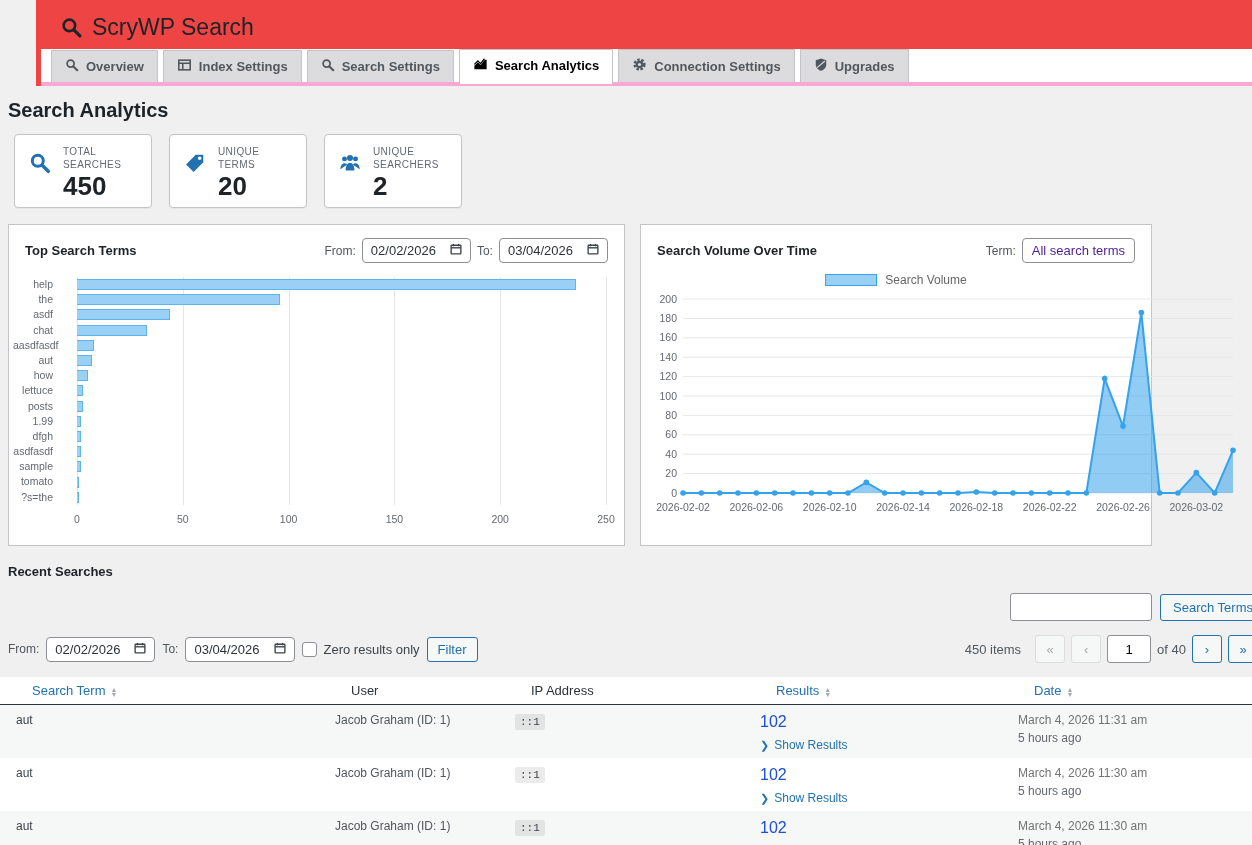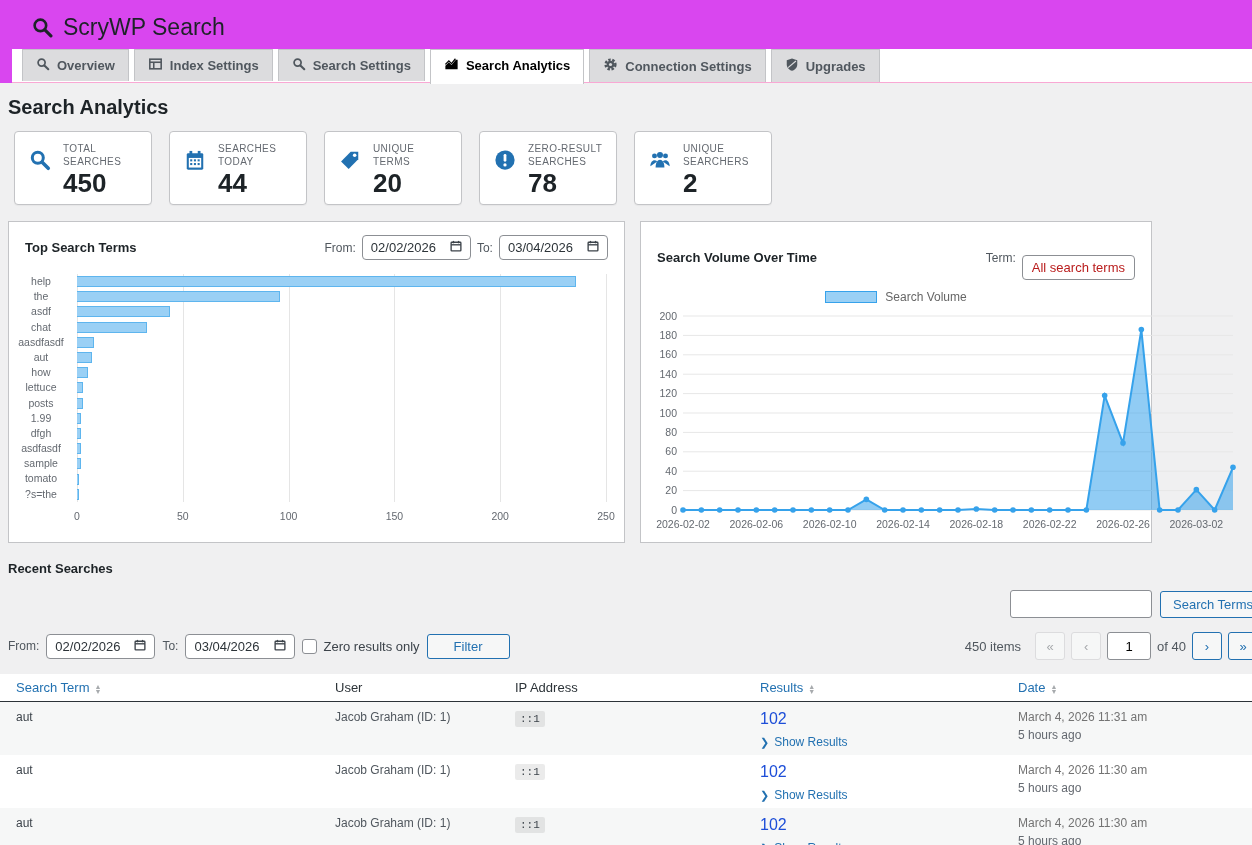--- a/index.html
+++ b/index.html
@@ -1,25 +1,25 @@
 <!DOCTYPE html>
 <html><head>
 <meta charset="utf-8">
 <style>
   * { box-sizing: border-box; margin: 0; padding: 0; }
   html,body { width:1252px; height:845px; overflow:hidden; }
   body { background:#f0f0f1; font-family:"Liberation Sans", sans-serif; font-size:13px; color:#1d2327; }
 
   
-  .topbar { background:#d946ef; padding:10px 0 0 12px; }
+  .topbar { background:#ef4444; padding:10px 0 0 5px;margin-left:36px; }
   .title-row { display:flex; align-items:center; gap:10px; padding:4px 0 8px 20px; }
   .title-row h1 { font-size:23px; font-weight:400; color:#1d2327; }
   .logo-icon svg { display:block; }
 
-  .tabs { padding-left:10px; border-bottom:1px solid #f9a8d4; display:flex; align-items:flex-start; background:#fff; }
+  .tabs { padding-left:10px; border-bottom:4px solid #f9a8d4; display:flex; align-items:flex-end; background:#fff; }
   .tab { display:inline-flex; align-items:center; gap:7px; padding:7px 13px; margin-right:5px;
          background:#dcdcde; border:1px solid #c3c4c7; border-bottom:none; color:#50575e;
          font-size:13px; font-weight:600; cursor:pointer; white-space:nowrap; }
   .tab.active { background:#fff; color:#000; padding-bottom:10px; margin-bottom:-2px; position:relative; z-index:2; }
   .tab svg { flex:0 0 auto; }
 
   
   .page-title { font-size:20px; font-weight:700; color:#1d2327; margin:13px 0 12px 8px; }
 
   
@@ -35,65 +35,65 @@
   .panel { background:#fff; border:1px solid #c3c4c7; height:322px; }
   .panel-left  { width:617px; }
   .panel-right { width:512px; }
   .panel-head { display:flex; align-items:center; justify-content:space-between; padding:13px 16px 6px 16px; }
   .panel-title { font-size:13px; font-weight:700; color:#1d2327; }
   .head-controls { display:flex; align-items:center; gap:6px; font-size:12px; color:#50575e; }
 
   .date-input { display:inline-flex; align-items:center; gap:14px; border:1px solid #8c8f94; border-radius:4px;
                 background:#fff; padding:4px 8px; font-size:13px; color:#2c3338; cursor:pointer; }
   .select-box { border:1px solid #8c8f94; border-radius:4px; background:#fff; padding:4px 9px;
-                font-size:13px; color:#b91c1c; cursor:pointer; white-space:nowrap;margin-top:20px; }
+                font-size:13px; color:#4c1d95; cursor:pointer; white-space:nowrap; }
 
   
   .bar-chart { display:grid; grid-template-columns:64px 1fr; padding:8px 18px 0 4px; }
-  .bar-label { height:15.2px; font-size:10.5px; color:#646970; text-align:center; padding-right:8px; line-height:15.2px;
+  .bar-label { height:15.2px; font-size:10.5px; color:#646970; text-align:right; padding-right:24px; line-height:15.2px;
                white-space:nowrap; overflow:hidden; }
   .bar-area { position:relative; }
   .bar-grid-line { position:absolute; top:0; bottom:0; width:1px; background:#e5e5e5; }
   .bar-row { position:relative; height:15.2px; display:flex; align-items:center; z-index:1; }
   .bar { height:11px; background:#9ad0f5; border:1px solid #5eb5ee; border-left:none; }
   .bar-xaxis { position:relative; height:20px; margin-top:4px; }
   .bar-xtick { position:absolute; transform:translateX(-50%); font-size:10.5px; color:#646970; top:4px; }
 
   
   .legend { display:flex; justify-content:center; align-items:center; gap:8px; padding:4px 0 2px 0; }
   .legend-swatch { width:52px; height:12px; background:#9ad0f5; border:1px solid #36a2eb; }
   .legend-label { font-size:12px; color:#666; }
   .line-chart-wrap { padding:2px 10px 0 8px; }
 
   
   .recent-heading { font-size:13px; font-weight:700; color:#1d2327; margin:18px 0 0 8px; }
   .search-row { display:flex; justify-content:flex-end; align-items:center; gap:8px; margin:14px 0 0 0; padding-right:0; }
   .text-input { width:142px; height:28px; border:1px solid #8c8f94; border-radius:3px; background:#fff; padding:0 8px; font-size:13px; }
   .btn { display:inline-block; background:#f6f7f7; border:1px solid #2271b1; border-radius:3px; color:#2271b1;
-         font-size:13px; padding:4px 26px; cursor:pointer; white-space:nowrap; }
+         font-size:13px; padding:4px 10px; cursor:pointer; white-space:nowrap; }
   .btn-search-terms { margin-right:-14px; padding:5px 12px; }
 
   .filter-row { display:flex; justify-content:space-between; align-items:center; margin:14px 0 0 8px; }
   .filter-left { display:flex; align-items:center; gap:7px; font-size:12px; color:#50575e; }
   .checkbox { width:15px; height:15px; border:1px solid #8c8f94; border-radius:3px; background:#fff; cursor:pointer; }
   .zero-label { font-size:13px; color:#3c434a; }
 
   .pager { display:flex; align-items:center; gap:6px; font-size:13px; color:#50575e; padding-right:0; margin-right:-6px; }
   .pager .items { margin-right:8px; }
   .page-btn { min-width:30px; height:28px; display:inline-flex; align-items:center; justify-content:center;
               border-radius:3px; font-size:13px; cursor:pointer; }
   .page-btn.disabled { background:#f6f7f7; border:1px solid #dcdcde; color:#a7aaad; cursor:default; }
   .page-btn.enabled  { background:#f6f7f7; border:1px solid #2271b1; color:#2271b1; }
   .page-input { width:44px; height:28px; text-align:center; border:1px solid #8c8f94; border-radius:3px; font-size:13px; background:#fff; }
 
   
   .table { margin-top:14px; width:1252px; }
   .t-head, .t-row { display:grid; grid-template-columns:335px 180px 245px 258px 1fr; }
   .t-head { background:#fff; border-bottom:1px solid #2c3338; padding:6px 0; }
-  .t-head .cell { font-size:13px; color:#2c3338; }
+  .t-head .cell { font-size:13px; color:#2c3338;margin-left:16px; }
   .t-head .sortable { color:#2271b1; cursor:pointer; }
   .sort-icon { display:inline-flex; flex-direction:column; vertical-align:middle; margin-left:5px; line-height:0; }
   .sort-icon span { font-size:7px; color:#a7aaad; line-height:5px; }
   .cell { padding:0 10px 0 0; }
   .cell:first-child { padding-left:16px; }
   .t-row { min-height:44px; padding:8px 0 6px 0; }
   .t-row.odd { background:#f6f7f7; }
   .t-row.even { background:#fff; }
   .term-cell { font-size:12px; color:#3c434a; }
   .user-cell { font-size:12px; color:#50575e; }
@@ -177,57 +177,26 @@
             <circle cx="6.4" cy="6.4" r="4" fill="none" stroke="currentColor" stroke-width="2.2"></circle>
             <line x1="9.6" y1="9.6" x2="14" y2="14" stroke="currentColor" stroke-width="2.6" stroke-linecap="round"></line>
           </svg></span>
       <span>
           <div class="c-label">Total Searches</div>
       <div class="c-value">450</div>
         </span>
     </div>
     <div class="card">
       <span class="c-icon"><svg width="22" height="22" viewBox="0 0 16 16">
-            <rect x="2" y="3" width="12" height="12" rx="1" fill="currentColor"></rect>
-            <rect x="4" y="1.4" width="2" height="3" fill="currentColor"></rect>
-            <rect x="10" y="1.4" width="2" height="3" fill="currentColor"></rect>
-            <rect x="3.5" y="6.5" width="9" height="7" fill="#fff"></rect>
-            <g fill="currentColor">
-              <rect x="4.5" y="7.5" width="1.5" height="1.5"></rect>
-              <rect x="7.2" y="7.5" width="1.5" height="1.5"></rect>
-              <rect x="9.9" y="7.5" width="1.5" height="1.5"></rect>
-              <rect x="4.5" y="10.2" width="1.5" height="1.5"></rect>
-              <rect x="7.2" y="10.2" width="1.5" height="1.5"></rect>
-              <rect x="9.9" y="10.2" width="1.5" height="1.5"></rect>
-            </g>
-          </svg></span>
-      <span>
-          <div class="c-label">Searches Today</div>
-      <div class="c-value">44</div>
-        </span>
-    </div>
-    <div class="card">
-      <span class="c-icon"><svg width="22" height="22" viewBox="0 0 16 16">
             <path d="M1.5 9 L8.5 2 H14 V7.5 L7 14.5 Z" fill="currentColor"></path>
             <circle cx="11.4" cy="4.6" r="1.3" fill="#fff"></circle>
           </svg></span>
       <span>
           <div class="c-label">Unique Terms</div>
       <div class="c-value">20</div>
-        </span>
-    </div>
-    <div class="card">
-      <span class="c-icon"><svg width="22" height="22" viewBox="0 0 16 16">
-            <circle cx="8" cy="8" r="7" fill="currentColor"></circle>
-            <rect x="7" y="3.6" width="2" height="5.6" rx="1" fill="#fff"></rect>
-            <circle cx="8" cy="11.6" r="1.2" fill="#fff"></circle>
-          </svg></span>
-      <span>
-          <div class="c-label">Zero-Result Searches</div>
-      <div class="c-value">78</div>
         </span>
     </div>
     <div class="card">
       <span class="c-icon"><svg width="22" height="22" viewBox="0 0 16 16">
             <circle cx="4" cy="5" r="1.8" fill="currentColor"></circle>
             <circle cx="12" cy="5" r="1.8" fill="currentColor"></circle>
             <circle cx="8" cy="4.4" r="2.2" fill="currentColor"></circle>
             <path d="M1 12.5 C1 9.8 2.4 8.2 4 8.2 C4.8 8.2 5.4 8.5 6 9" fill="currentColor"></path>
             <path d="M15 12.5 C15 9.8 13.6 8.2 12 8.2 C11.2 8.2 10.6 8.5 10 9" fill="currentColor"></path>
             <path d="M4.8 13.5 C4.8 9.8 6.2 7.8 8 7.8 C9.8 7.8 11.2 9.8 11.2 13.5 Z" fill="currentColor"></path>

